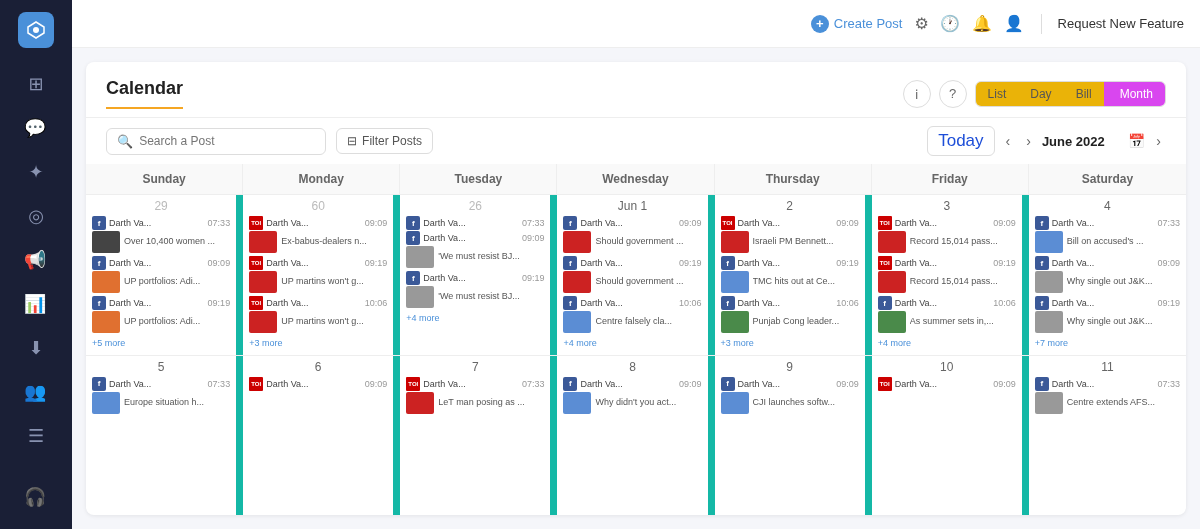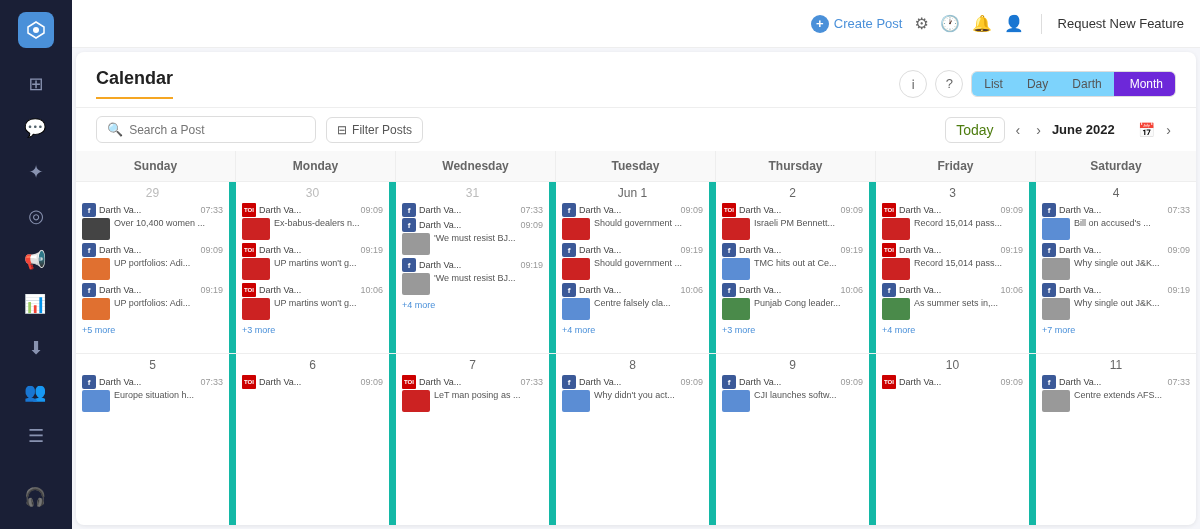--- a/index.html
+++ b/index.html
@@ -59,21 +59,21 @@
       display: flex; align-items: center; justify-content: center;
       font-size: 13px; font-weight: bold;
     }
     .topbar-icon { color: #666; font-size: 16px; cursor: pointer; }
     .topbar-divider { width: 1px; height: 20px; background: #ddd; margin: 0 4px; }
     .topbar-request {
       color: #333; font-size: 13px; cursor: pointer; font-weight: 500;
     }
 
     
-    .content { flex: 1; background: white; margin: 4px; border-radius: 8px; display: flex; flex-direction: column; overflow: hidden; box-shadow: 0 1px 4px rgba(0,0,0,0.08); }
+    .content { flex: 1; background: white; margin: 14px; border-radius: 8px; display: flex; flex-direction: column; overflow: hidden; box-shadow: 0 1px 4px rgba(0,0,0,0.08); }
 
     
     .cal-header {
       padding: 16px 20px 0;
       border-bottom: 1px solid #eee;
       flex-shrink: 0;
     }
     .cal-title-row { display: flex; align-items: center; justify-content: space-between; margin-bottom: 8px; }
     .cal-title {
       font-size: 18px; font-weight: 600; color: #222;
@@ -83,41 +83,41 @@
     .cal-title-actions { display: flex; align-items: center; gap: 8px; }
     .cal-info-btn {
       width: 28px; height: 28px; border-radius: 50%;
       border: 1px solid #ddd; background: white;
       display: flex; align-items: center; justify-content: center;
       font-size: 13px; color: #666; cursor: pointer;
     }
     .view-tabs { display: flex; border: 1px solid #ddd; border-radius: 6px; overflow: hidden; }
     .view-tab {
       padding: 5px 12px; font-size: 12px; font-weight: 500;
-      background: #7dd3fc; color: #555; cursor: pointer; border: none;
-    }
-    .view-tab.active { background: #6d28d9; color: white; padding-left: 16px; }
+      background: #eab308; color: #555; cursor: pointer; border: none;
+    }
+    .view-tab.active { background: #d946ef; color: white; padding-left: 16px; }
     .search-box {
       display: flex; align-items: center; gap: 6px;
       border: 1px solid #ddd; border-radius: 6px;
       padding: 5px 10px; width: 220px;
     }
     .search-box input {
       border: none; outline: none; font-size: 12px; color: #555; width: 100%;
       background: transparent;
     }
     .search-icon { color: #999; font-size: 13px; }
     .filter-btn {
       display: flex; align-items: center; gap: 5px;
       font-size: 12px; color: #555; cursor: pointer;
       border: 1px solid #ddd; border-radius: 6px; padding: 5px 10px;
       background: white;
     }
     .today-btn {
-      font-size: 14px; font-weight: 500; color: #4d7c0f;
+      font-size: 17px; font-weight: 500; color: #1d4ed8;
       border: 1px solid #ddd; border-radius: 6px;
       padding: 4px 10px; background: white; cursor: pointer;
     }
     .nav-arrow { font-size: 14px; color: #666; cursor: pointer; background: none; border: none; padding: 2px 5px; }
     .month-label { font-size: 13px; font-weight: 600; color: #222; min-width: 80px; }
     .cal-icon-btn { font-size: 14px; color: #666; cursor: pointer; }
 
     
     .cal-grid { flex: 1; display: flex; flex-direction: column; overflow: hidden; }
     .day-headers {
@@ -153,21 +153,21 @@
       width: 14px; height: 14px; flex-shrink: 0;
       background: #3b5998; border-radius: 2px;
       display: flex; align-items: center; justify-content: center;
       color: white; font-size: 8px; font-weight: bold;
     }
     .post-user { font-size: 9px; color: #444; white-space: nowrap; overflow: hidden; text-overflow: ellipsis; }
     .post-time { font-size: 9px; color: #999; }
     .post-row-header { display: flex; align-items: center; justify-content: space-between; }
 
     .post-thumb {
-      display: flex; align-items: flex-start; gap: 4px; margin-bottom: 3px;
+      display: flex; align-items: center; gap: 4px; margin-bottom: 3px;
     }
     .thumb-text { font-size: 9px; color: #555; line-height: 1.3; overflow: hidden; max-height: 30px; }
 
     .more-link { font-size: 9px; color: #4a90d9; cursor: pointer; margin-top: 2px; }
 
     
     .post-icon.toi { background: #cc0000; font-size: 6px; font-weight: 900; border-radius: 1px; }
 
     .thumb-placeholder {
       width: 28px; height: 22px; flex-shrink: 0;
@@ -228,21 +228,21 @@
 
     <div class="cal-header">
       <div class="cal-title-row">
         <span class="cal-title">Calendar</span>
         <div class="cal-title-actions">
           <button class="cal-info-btn">ℹ</button>
           <button class="cal-info-btn">?</button>
           <div class="view-tabs">
             <button class="view-tab">List</button>
             <button class="view-tab">Day</button>
-            <button class="view-tab">Darth</button>
+            <button class="view-tab">Bill</button>
             <button class="view-tab active">Month</button>
           </div>
         </div>
       </div>
     </div>
 
     <div class="search-nav-row">
       <div style="display:flex;align-items:center;gap:10px;">
         <div class="search-box">
           <span class="search-icon">🔍</span>
@@ -261,22 +261,22 @@
         <span class="cal-icon-btn">📅</span>
         <button class="nav-arrow">›</button>
       </div>
     </div>
 
     <div class="cal-grid">
 
       <div class="day-headers">
         <div class="day-header">Sunday</div>
         <div class="day-header">Monday</div>
+        <div class="day-header">Tuesday</div>
         <div class="day-header">Wednesday</div>
-        <div class="day-header">Tuesday</div>
         <div class="day-header">Thursday</div>
         <div class="day-header">Friday</div>
         <div class="day-header">Saturday</div>
       </div>
 
       <div class="weeks" id="calendar-weeks">
       <div class="week-row">
             <div class="day-cell">
               <div class="day-num other-month">29</div>
               <div class="post-row-header" style="display: flex; align-items: center; gap: 3px; margin-bottom: 1px;">
@@ -302,21 +302,21 @@
                 <span class="post-user" style="flex: 1 1 0%; font-size: 9px; overflow: hidden; text-overflow: ellipsis; white-space: nowrap;">Darth Va...</span>
                 <span class="post-time">09:19</span>
               </div>
               <div class="post-thumb">
                 <div class="thumb-placeholder orange"></div>
                 <div class="thumb-text">UP portfolios: Adi...</div>
               </div>
               <div class="more-link">+5 more</div>
             </div>
             <div class="day-cell">
-              <div class="day-num other-month">30</div>
+              <div class="day-num other-month">60</div>
               <div class="post-row-header" style="display: flex; align-items: center; gap: 3px; margin-bottom: 1px;">
                 <div class="post-icon toi">TOI</div>
                 <span class="post-user" style="flex: 1 1 0%; font-size: 9px; overflow: hidden; text-overflow: ellipsis; white-space: nowrap;">Darth Va...</span>
                 <span class="post-time">09:09</span>
               </div>
               <div class="post-thumb">
                 <div class="thumb-placeholder red"></div>
                 <div class="thumb-text">Ex-babus-dealers n...</div>
               </div>
               <div class="post-row-header" style="display: flex; align-items: center; gap: 3px; margin-bottom: 1px;">
@@ -333,21 +333,21 @@
                 <span class="post-user" style="flex: 1 1 0%; font-size: 9px; overflow: hidden; text-overflow: ellipsis; white-space: nowrap;">Darth Va...</span>
                 <span class="post-time">10:06</span>
               </div>
               <div class="post-thumb">
                 <div class="thumb-placeholder red"></div>
                 <div class="thumb-text">UP martins won't g...</div>
               </div>
               <div class="more-link">+3 more</div>
             </div>
             <div class="day-cell">
-              <div class="day-num other-month">31</div>
+              <div class="day-num other-month">26</div>
               <div class="post-row-header" style="display: flex; align-items: center; gap: 3px; margin-bottom: 1px;">
                 <div class="post-icon">f</div>
                 <span class="post-user" style="flex: 1 1 0%; font-size: 9px; overflow: hidden; text-overflow: ellipsis; white-space: nowrap;">Darth Va...</span>
                 <span class="post-time">07:33</span>
               </div>
               <div class="post-row-header" style="display: flex; align-items: center; gap: 3px; margin-bottom: 1px;">
                 <div class="post-icon">f</div>
                 <span class="post-user" style="flex: 1 1 0%; font-size: 9px; overflow: hidden; text-overflow: ellipsis; white-space: nowrap;">Darth Va...</span>
                 <span class="post-time">09:09</span>
               </div>

